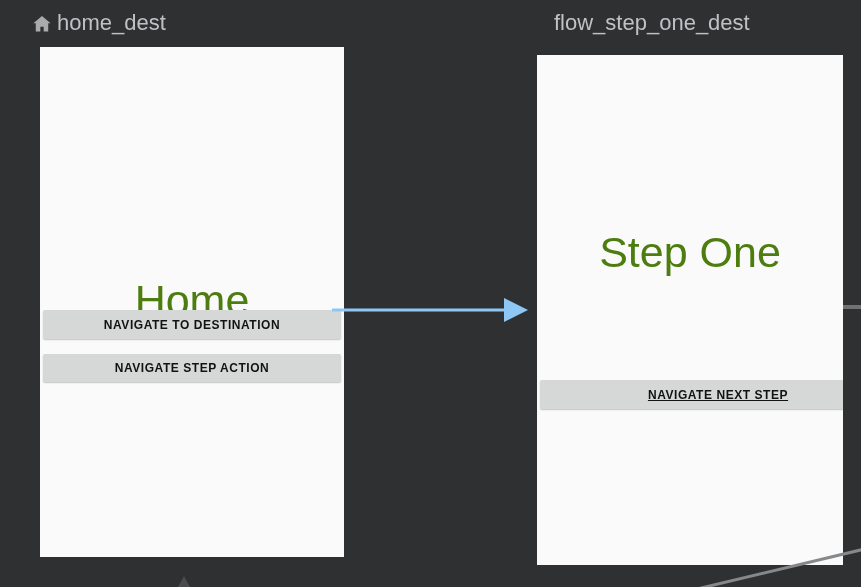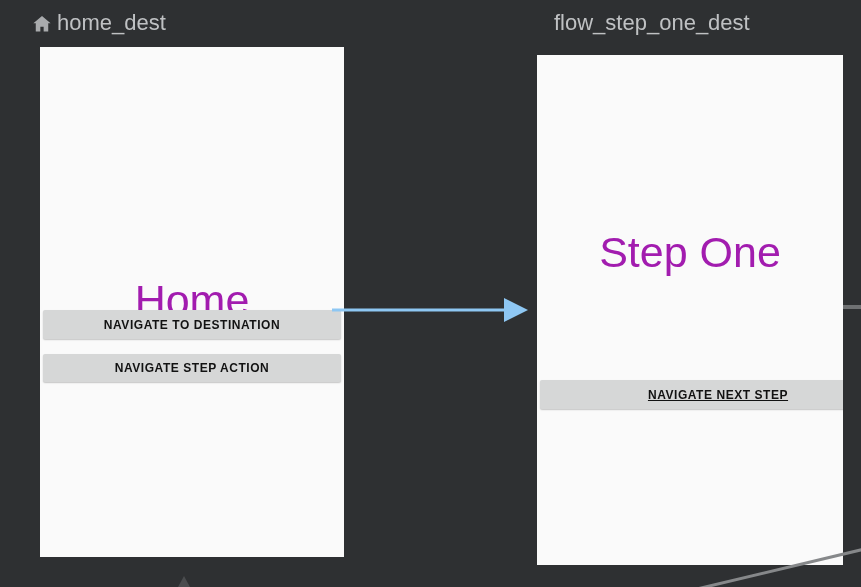--- a/index.html
+++ b/index.html
@@ -61,21 +61,21 @@
     top: 55px;
     width: 306px;
     height: 510px;
   }
 
   .screen-title {
     position: absolute;
     left: 0;
     width: 100%;
     text-align: center;
-    color: #a21caf;
+    color: #4d7c0f;
     font-size: 43px;
     line-height: 1;
     font-weight: 400;
   }
   #card-home .screen-title { top: 232px; }
   #card-flow .screen-title { top: 176px; }
 
   .mdl-button {
     position: absolute;
     background: #d6d7d7;

